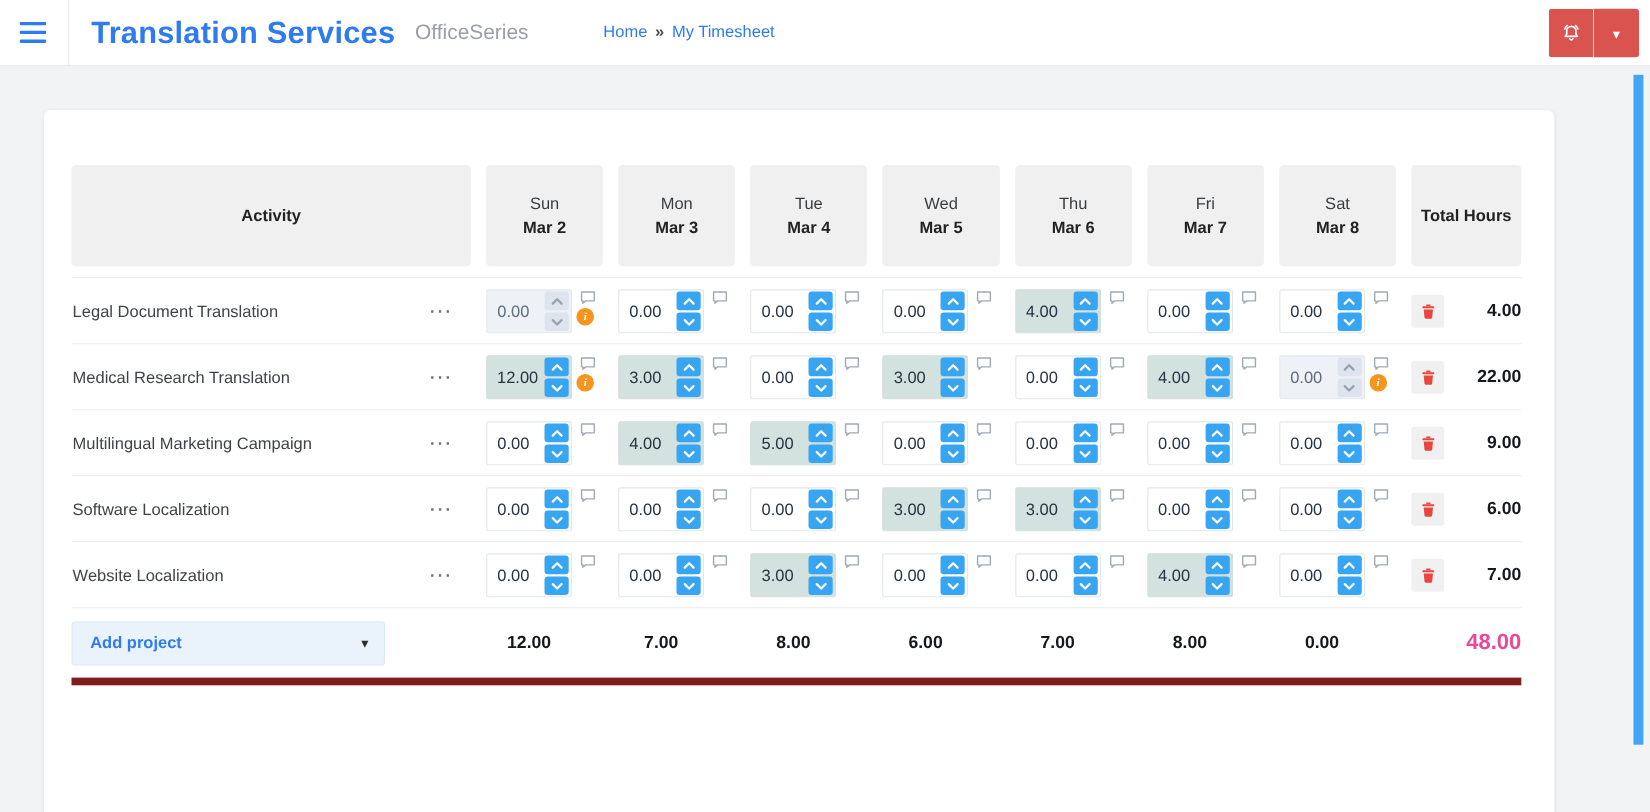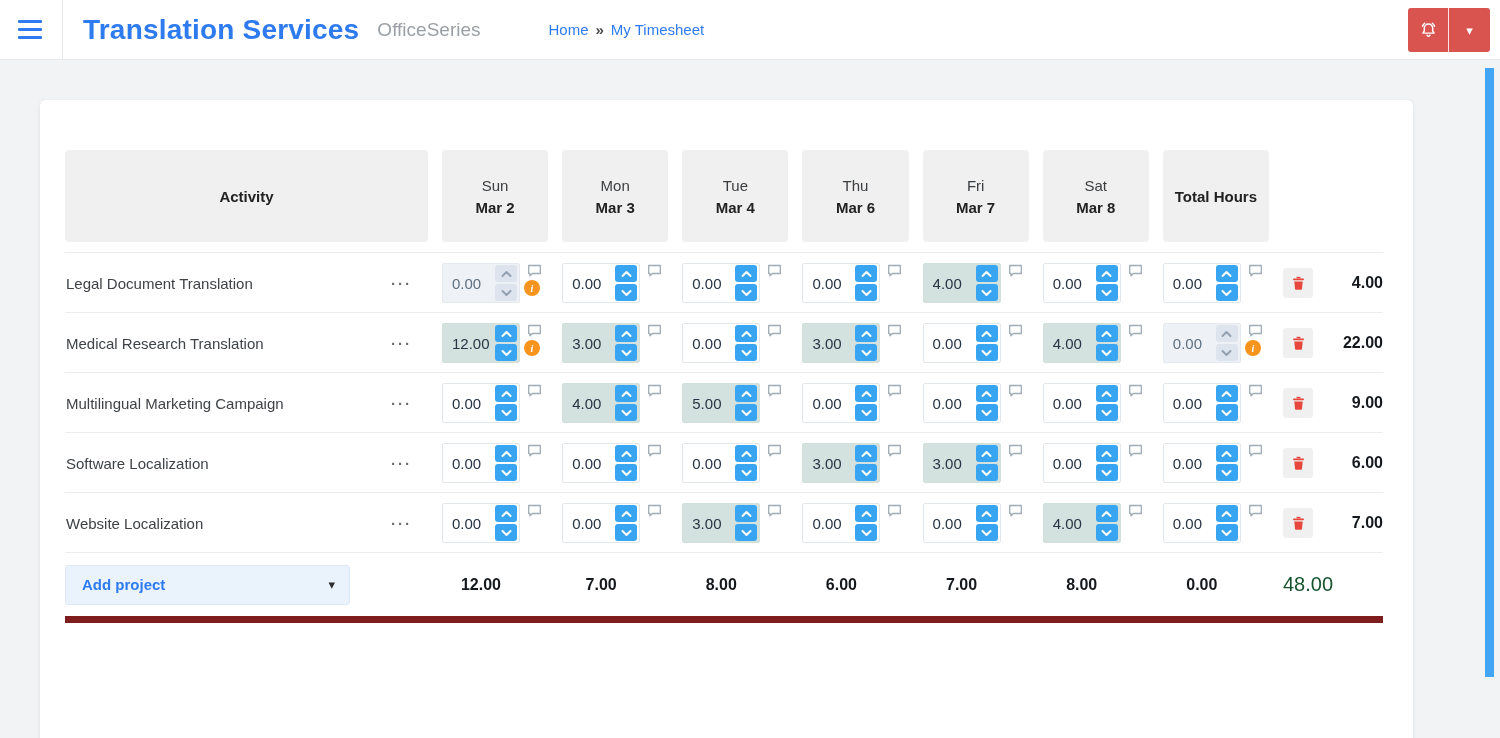--- a/index.html
+++ b/index.html
@@ -81,21 +81,21 @@
   .row-total { font-size:16px; font-weight:bold; color:#15191d; }
 
   
   .footer-row { height:70px; border-bottom:7px solid #7f1d1d; }
   .add-project { width:285px; height:40px; background:#eaf3fc; border:1px solid #dbe9f7;
     border-radius:3px; display:flex; align-items:center; justify-content:space-between;
     padding:0 14px 0 16px; cursor:pointer; }
   .add-project .lbl { color:var(--accent-blue,#2e7bf0); font-weight:bold; font-size:15px; }
   .add-project .caret { color:#2d2d2d; font-size:13px; }
   .col-total { width:78px; text-align:center; font-size:16px; font-weight:bold; color:#15191d; }
-  .grand-total { font-size:20px; font-weight:normal; color:#14532d; }
+  .grand-total { text-align:right; font-size:20px; font-weight:bold; color:#ec4899; }
 
   
   .actions { display:flex; justify-content:flex-end; gap:16px; padding-top:16px; }
   .btn { height:38px; border:none; border-radius:4px; font-size:15px; font-weight:bold;
     display:flex; align-items:center; gap:9px; padding:0 18px; cursor:pointer;
     font-family:inherit; }
   .btn-save { background:#d9eaf9; color:#aed3f1; cursor:default; }
   .btn-submit { background:var(--scrollbar-blue,#42a5f5); color:#fff; }
 
   
@@ -144,20 +144,24 @@
       </div>
       <div class="hcell day-h">
         <span class="day">Mon</span>
         <span class="date">Mar 3</span>
       </div>
       <div class="hcell day-h">
         <span class="day">Tue</span>
         <span class="date">Mar 4</span>
       </div>
       <div class="hcell day-h">
+        <span class="day">Wed</span>
+        <span class="date">Mar 5</span>
+      </div>
+      <div class="hcell day-h">
         <span class="day">Thu</span>
         <span class="date">Mar 6</span>
       </div>
       <div class="hcell day-h">
         <span class="day">Fri</span>
         <span class="date">Mar 7</span>
       </div>
       <div class="hcell day-h">
         <span class="day">Sat</span>
         <span class="date">Mar 8</span>

